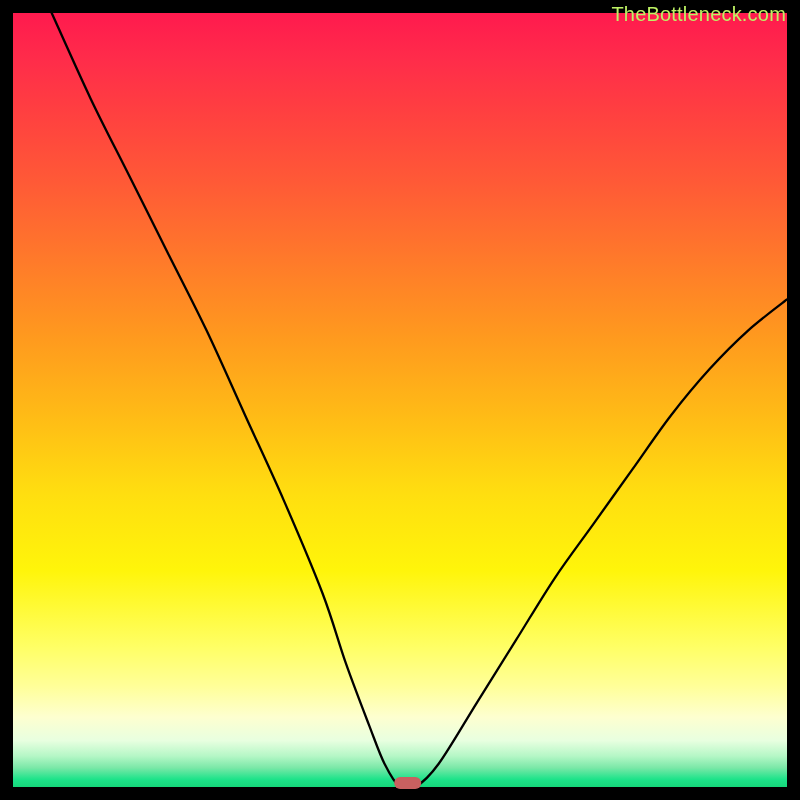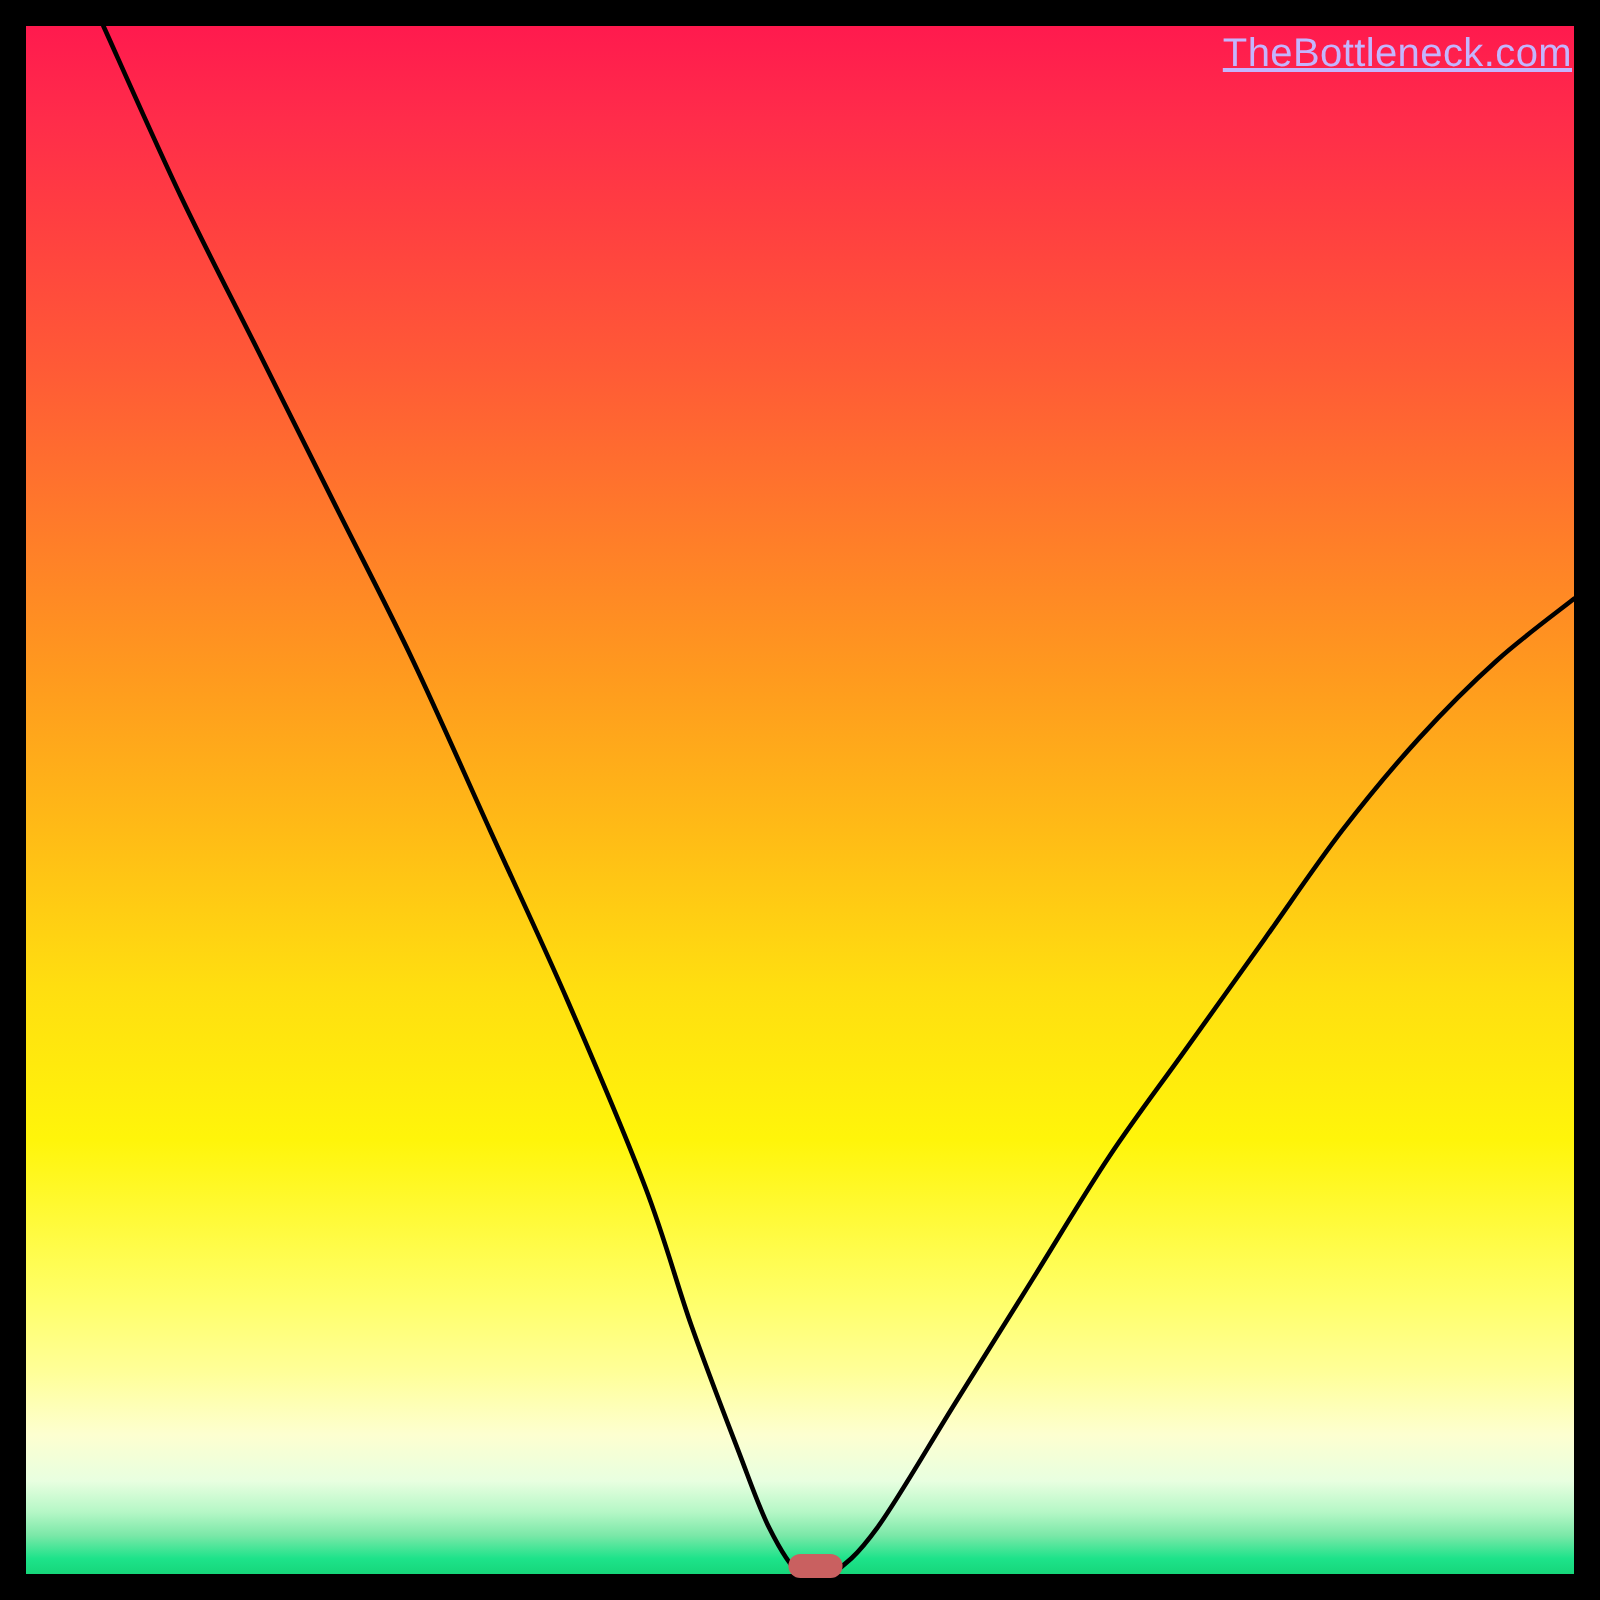--- a/index.html
+++ b/index.html
@@ -58,27 +58,26 @@
     stroke-width: 2.3;
     stroke-linecap: round;
     stroke-linejoin: round;
   }
   .flat-marker {
     fill: #c96060;
     stroke: none;
   }
   .watermark {
     position: absolute;
-    top: 16px;
+    top: 3px;
     right: 14px;
-    color: #c4b5fd;
+    color: #bef264;
     font-size: 20px;
     letter-spacing: 0.2px;
     user-select: none;
-    text-decoration: underline;
   }
 </style>
 </head>
 <body>
 
 <div class="stage">
   <div class="plot">
     <svg viewBox="0 0 774 774">
       <path id="curve-path" class="curve" d="M 38.70 0.00 C 45.15 14.19, 64.50 58.05, 77.40 85.14 C 90.30 112.23, 103.20 136.74, 116.10 162.54 C 129.00 188.34, 141.90 214.14, 154.80 239.94 C 167.70 265.74, 180.60 290.25, 193.50 317.34 C 206.40 344.43, 219.30 374.10, 232.20 402.48 C 245.10 430.86, 258.00 457.95, 270.90 487.62 C 283.80 517.29, 299.28 553.41, 309.60 580.50 C 319.92 607.59, 325.08 628.23, 332.82 650.16 C 340.56 672.09, 349.59 695.31, 356.04 712.08 C 362.49 728.85, 366.36 740.46, 371.52 750.78 C 376.68 761.10, 381.84 770.13, 387.00 774.00 C 392.16 777.87, 396.03 777.87, 402.48 774.00 C 408.93 770.13, 415.38 764.97, 425.70 750.78 C 436.02 736.59, 451.50 709.50, 464.40 688.86 C 477.30 668.22, 490.20 647.58, 503.10 626.94 C 516.00 606.30, 528.90 584.37, 541.80 565.02 C 554.70 545.67, 567.60 528.90, 580.50 510.84 C 593.40 492.78, 606.30 474.72, 619.20 456.66 C 632.10 438.60, 645.00 419.25, 657.90 402.48 C 670.80 385.71, 683.70 370.23, 696.60 356.04 C 709.50 341.85, 722.40 328.95, 735.30 317.34 C 748.20 305.73, 767.55 291.54, 774.00 286.38"></path>
       <rect id="flat-marker" class="flat-marker" x="381.19" y="764.00" width="27.09" height="12.00" rx="6" ry="6"></rect>

